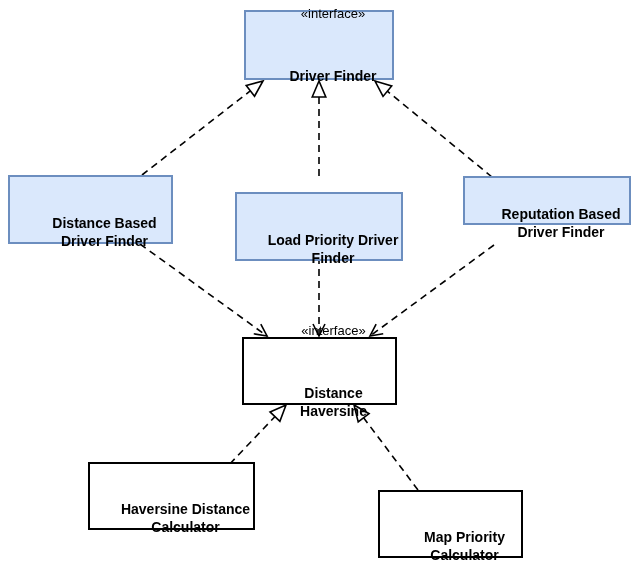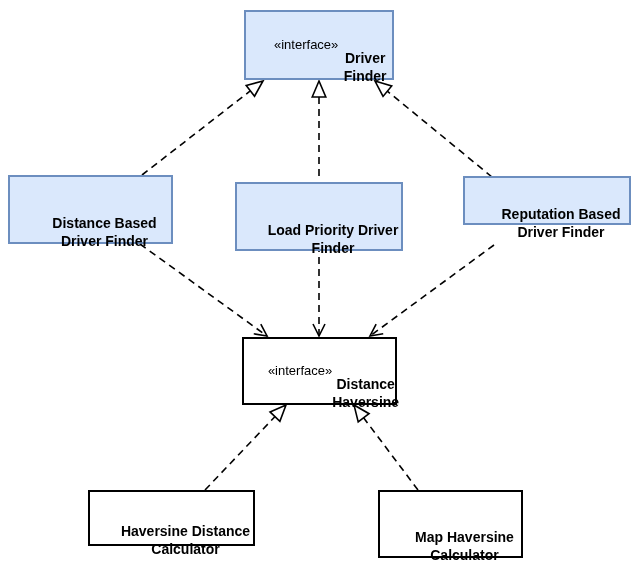--- a/index.html
+++ b/index.html
@@ -7,21 +7,21 @@
     position:relative;
     width:638px;height:568px;
     background:#ffffff;
     overflow:hidden;
     font-family:"Liberation Sans",sans-serif;
   }
   #edges-layer{position:absolute;left:0;top:0;}
   .edge{stroke:#000000;stroke-width:1.6;stroke-dasharray:7 5;fill:none;}
   .node{
     position:absolute;
-    display:flex;flex-direction:row;align-items:center;justify-content:center;
+    display:flex;flex-direction:column;align-items:center;justify-content:center;
     text-align:center;box-sizing:border-box;color:#000000;padding-left:28px;
   }
   .node.blue{background:#dae8fc;border:2px solid #6c8ebf;}
   .node.white{background:#ffffff;border:2px solid #000000;}
   .stereotype{font-size:13px;line-height:18px;font-weight:normal;}
   .name{font-size:14px;line-height:18px;font-weight:bold;white-space:pre-line;margin-top:44px;}
 </style>
 </head>
 <body>
 
@@ -49,39 +49,39 @@
   <div class="node blue" style="left:244px;top:10px;width:150px;height:70px">
     <div class="stereotype">«interface»</div>
     <div class="name">Driver Finder</div>
   </div>
 
   <div class="node blue" style="left:8px;top:175px;width:165px;height:69px">
     <div class="name">Distance Based
 Driver Finder</div>
   </div>
 
-  <div class="node blue" style="left:235px;top:182px;width:168px;height:69px">
+  <div class="node blue" style="left:235px;top:192px;width:168px;height:69px">
     <div class="name">Load Priority Driver
 Finder</div>
   </div>
 
   <div class="node blue" style="left:463px;top:176px;width:168px;height:49px">
     <div class="name">Reputation Based
 Driver Finder</div>
   </div>
 
   <div class="node white" style="left:242px;top:337px;width:155px;height:68px">
     <div class="stereotype">«interface»</div>
     <div class="name">Distance
 Haversine</div>
   </div>
 
-  <div class="node white" style="left:88px;top:490px;width:167px;height:56px">
+  <div class="node white" style="left:88px;top:462px;width:167px;height:68px">
     <div class="name">Haversine Distance
 Calculator</div>
   </div>
 
   <div class="node white" style="left:378px;top:490px;width:145px;height:68px">
-    <div class="name">Map Haversine
+    <div class="name">Map Priority
 Calculator</div>
   </div>
 
 </div>
 
 </body></html>

